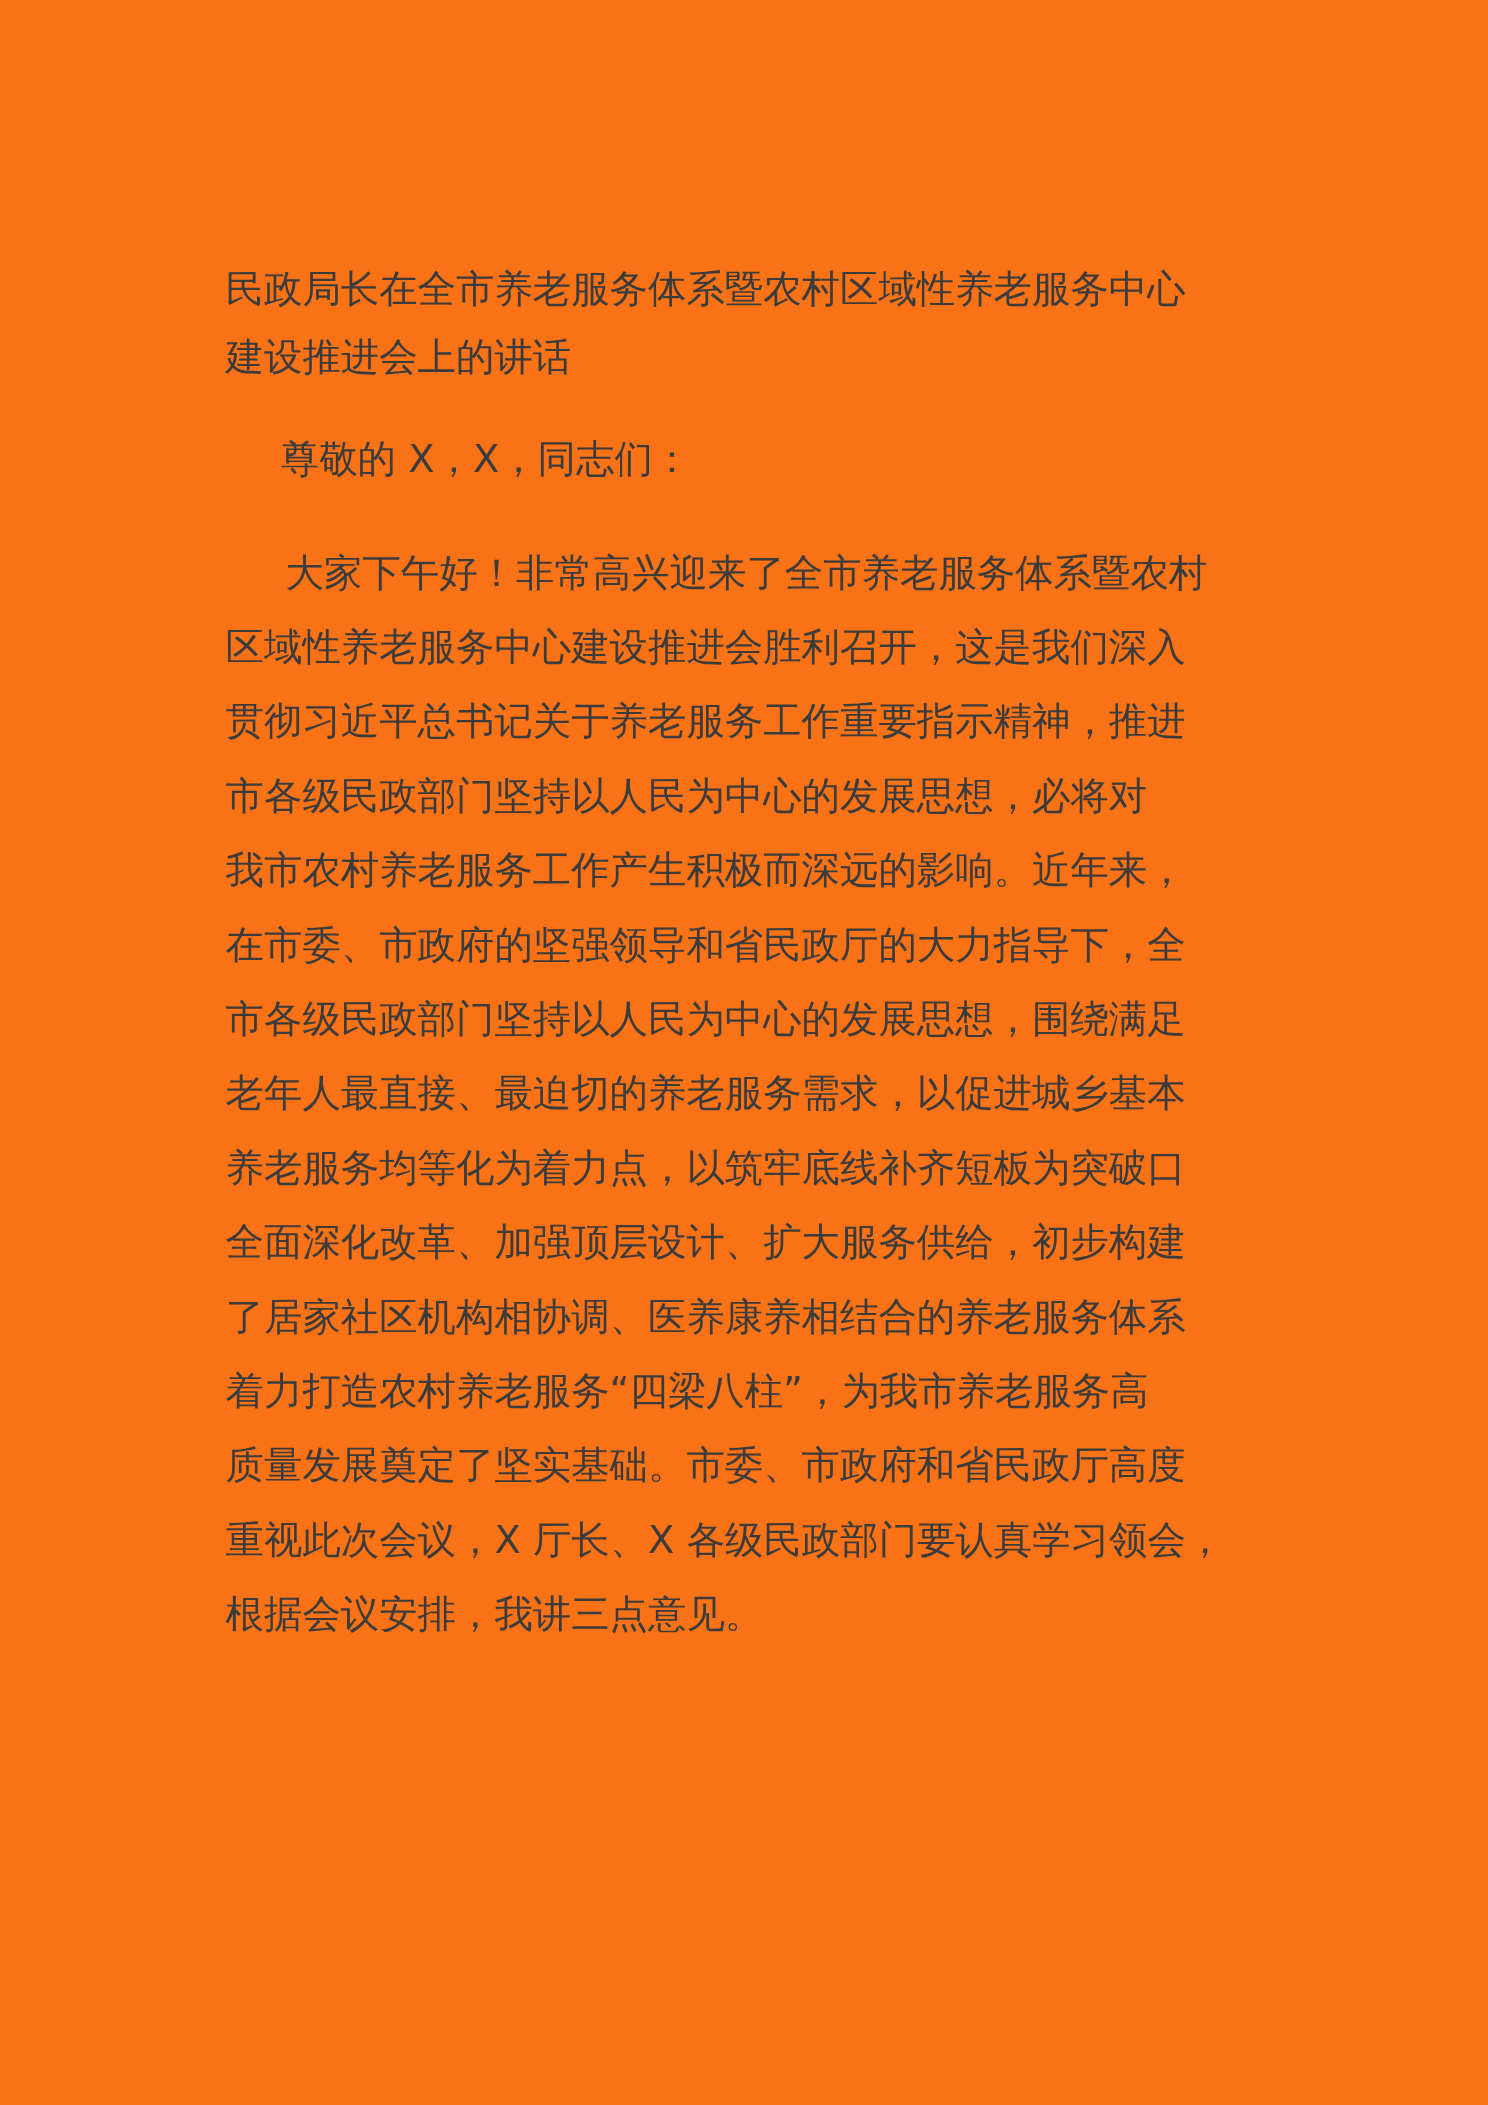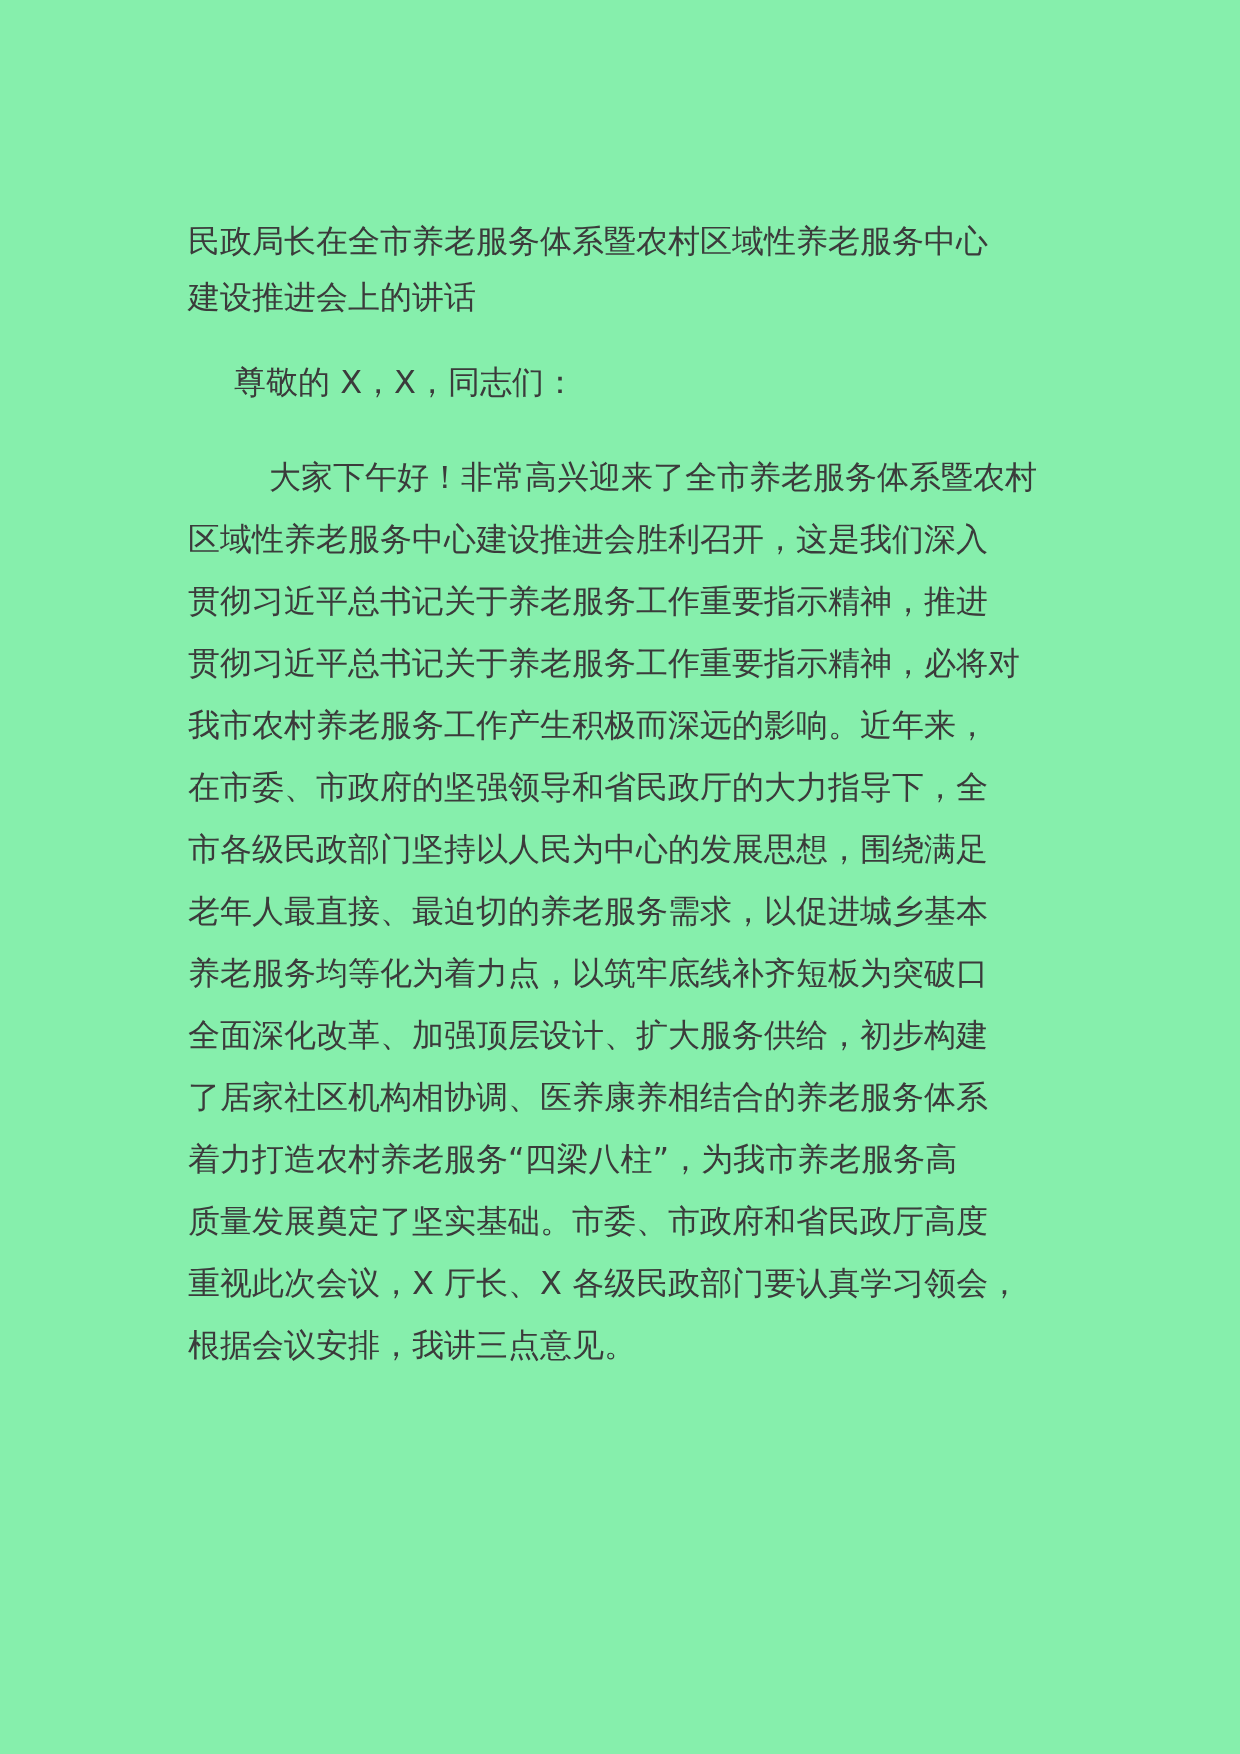--- a/index.html
+++ b/index.html
@@ -14,21 +14,21 @@
       overflow: hidden;
       font-family: "DejaVu Sans", "Liberation Sans", sans-serif;
       color: #3b3b3b;
     }
     .page {
       position: absolute;
       left: 0;
       top: 0;
       width: 1240px;
       height: 1754px;
-      background: #86efac;
+      background: #f97316;
     }
     .title {
       position: absolute;
       left: 188px;
       top: 213px;
       width: 900px;
       font-size: 32px;
       line-height: 56px;
       letter-spacing: 0px;
       white-space: nowrap;
@@ -54,40 +54,39 @@
       font-size: 32px;
       white-space: nowrap;
     }
     .body-text .line {
       display: block;
       height: 62px;
       line-height: 62px;
     }
     .body-text .line.indent {
       padding-left: 50px;
-      text-align: center;
     }
   </style>
 </head>
 <body>
 
 <div class="page">
 
   <div class="title">
     <span class="line">民政局长在全市养老服务体系暨农村区域性养老服务中心</span>
     <span class="line">建设推进会上的讲话</span>
   </div>
 
   <div class="salutation">尊敬的 X，X，同志们：</div>
 
   <div class="body-text">
     <span class="line indent">大家下午好！非常高兴迎来了全市养老服务体系暨农村</span>
     <span class="line">区域性养老服务中心建设推进会胜利召开，这是我们深入</span>
     <span class="line">贯彻习近平总书记关于养老服务工作重要指示精神，推进</span>
-    <span class="line">贯彻习近平总书记关于养老服务工作重要指示精神，必将对</span>
+    <span class="line">市各级民政部门坚持以人民为中心的发展思想，必将对</span>
     <span class="line">我市农村养老服务工作产生积极而深远的影响。近年来，</span>
     <span class="line">在市委、市政府的坚强领导和省民政厅的大力指导下，全</span>
     <span class="line">市各级民政部门坚持以人民为中心的发展思想，围绕满足</span>
     <span class="line">老年人最直接、最迫切的养老服务需求，以促进城乡基本</span>
     <span class="line">养老服务均等化为着力点，以筑牢底线补齐短板为突破口</span>
     <span class="line">全面深化改革、加强顶层设计、扩大服务供给，初步构建</span>
     <span class="line">了居家社区机构相协调、医养康养相结合的养老服务体系</span>
     <span class="line">着力打造农村养老服务“四梁八柱”，为我市养老服务高</span>
     <span class="line">质量发展奠定了坚实基础。市委、市政府和省民政厅高度</span>
     <span class="line">重视此次会议，X 厅长、X 各级民政部门要认真学习领会，</span>

